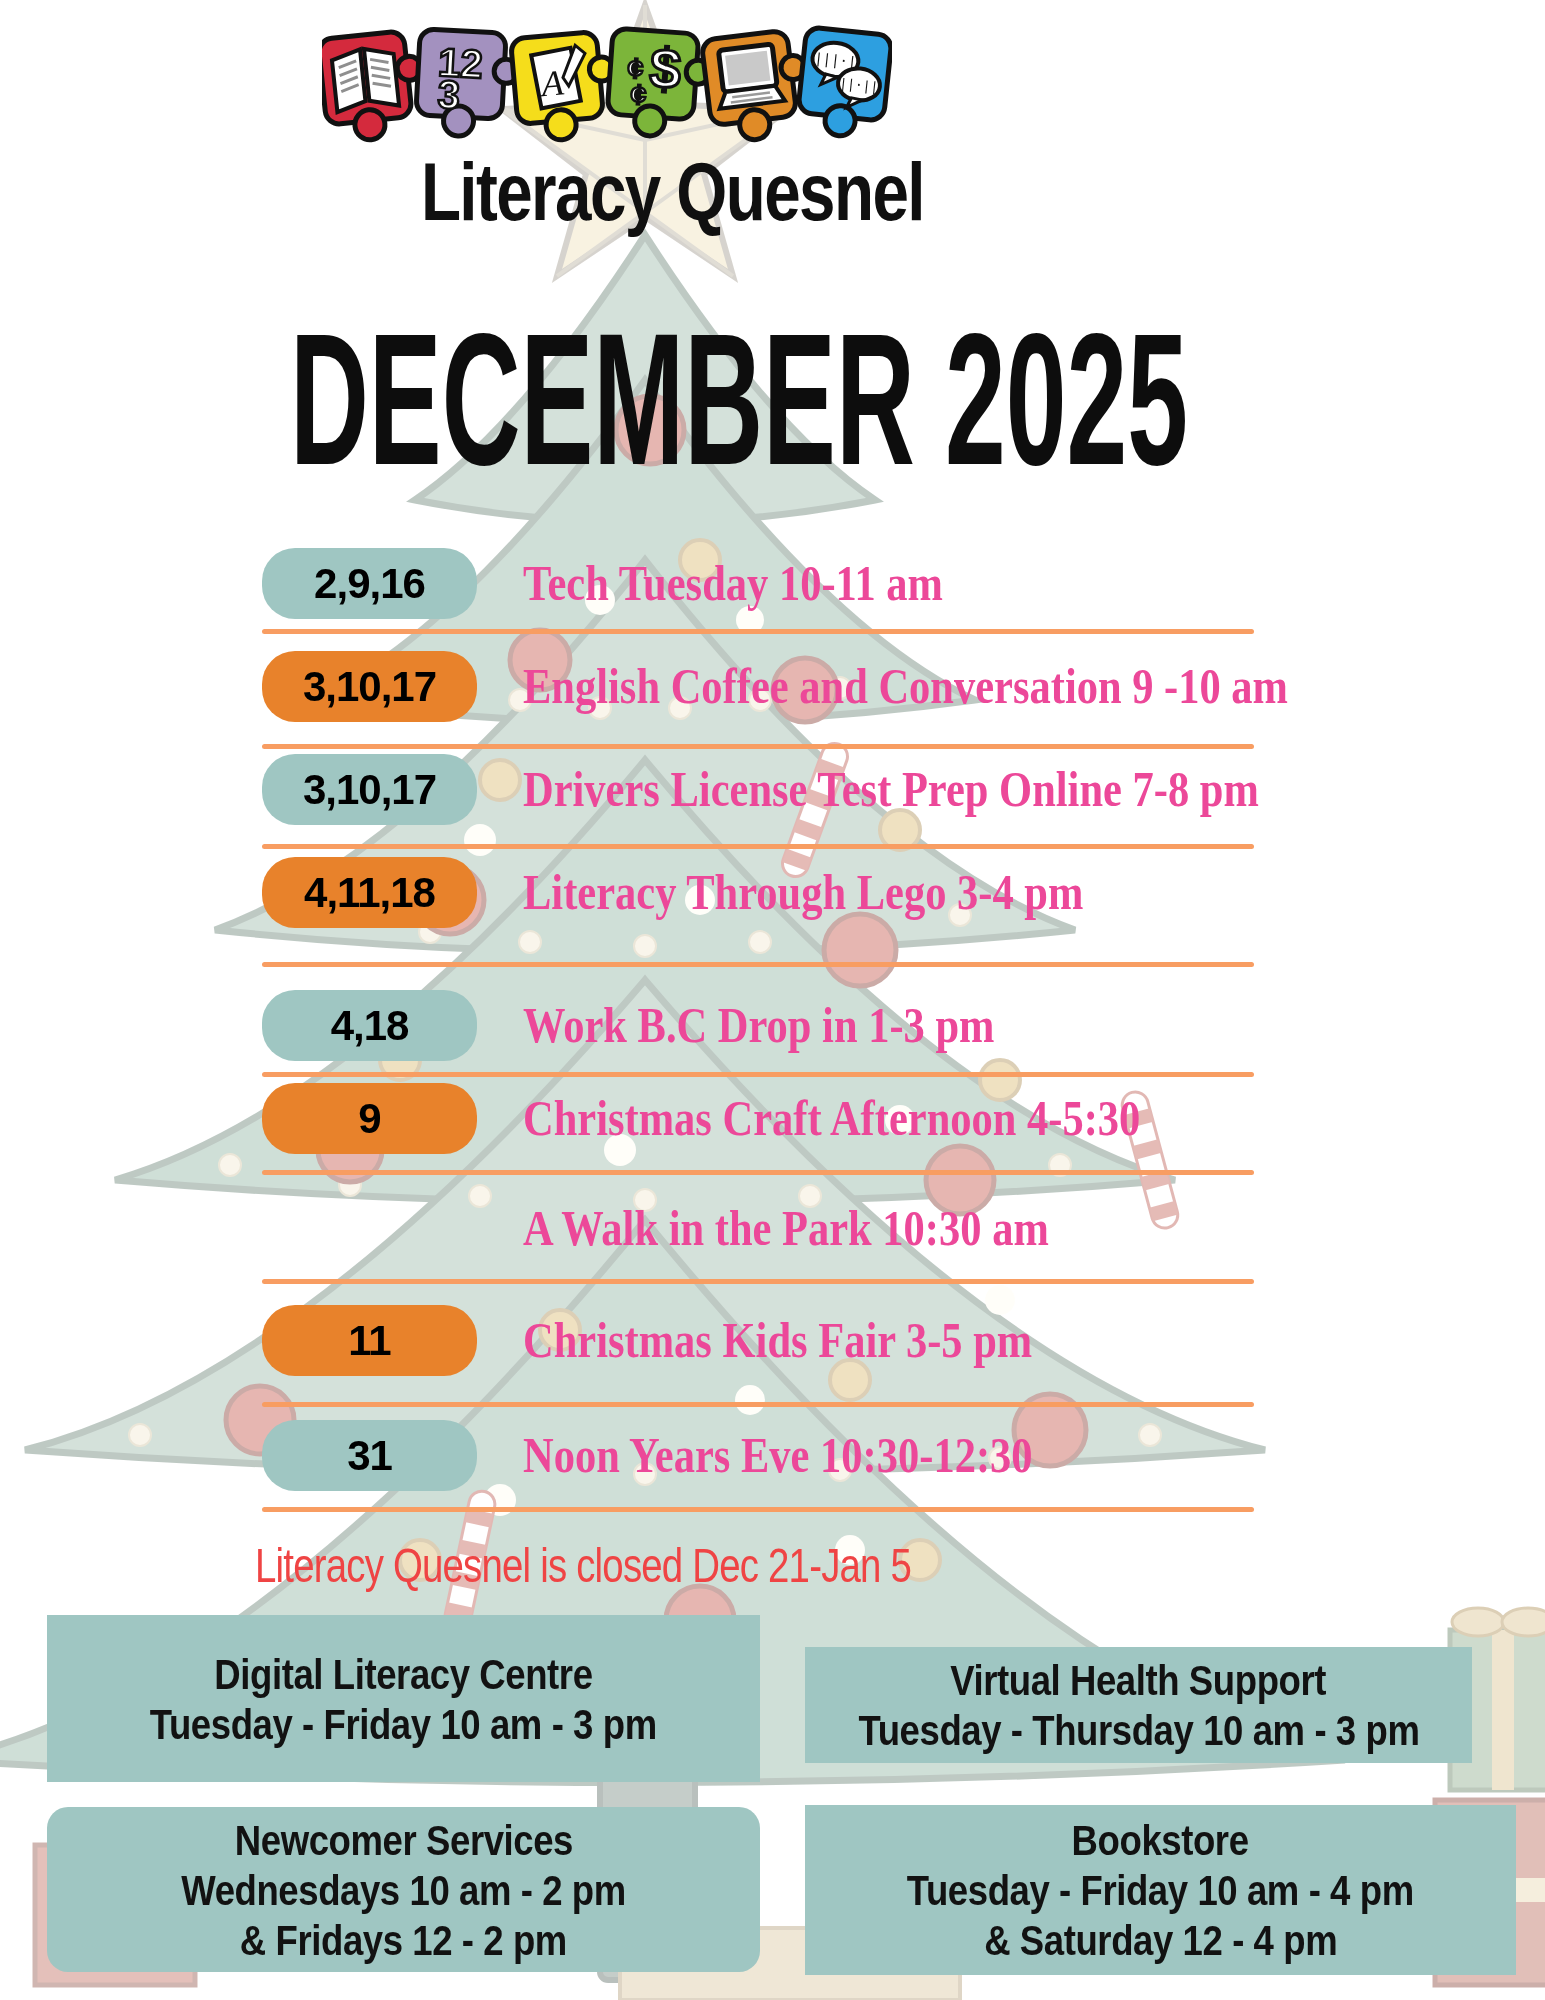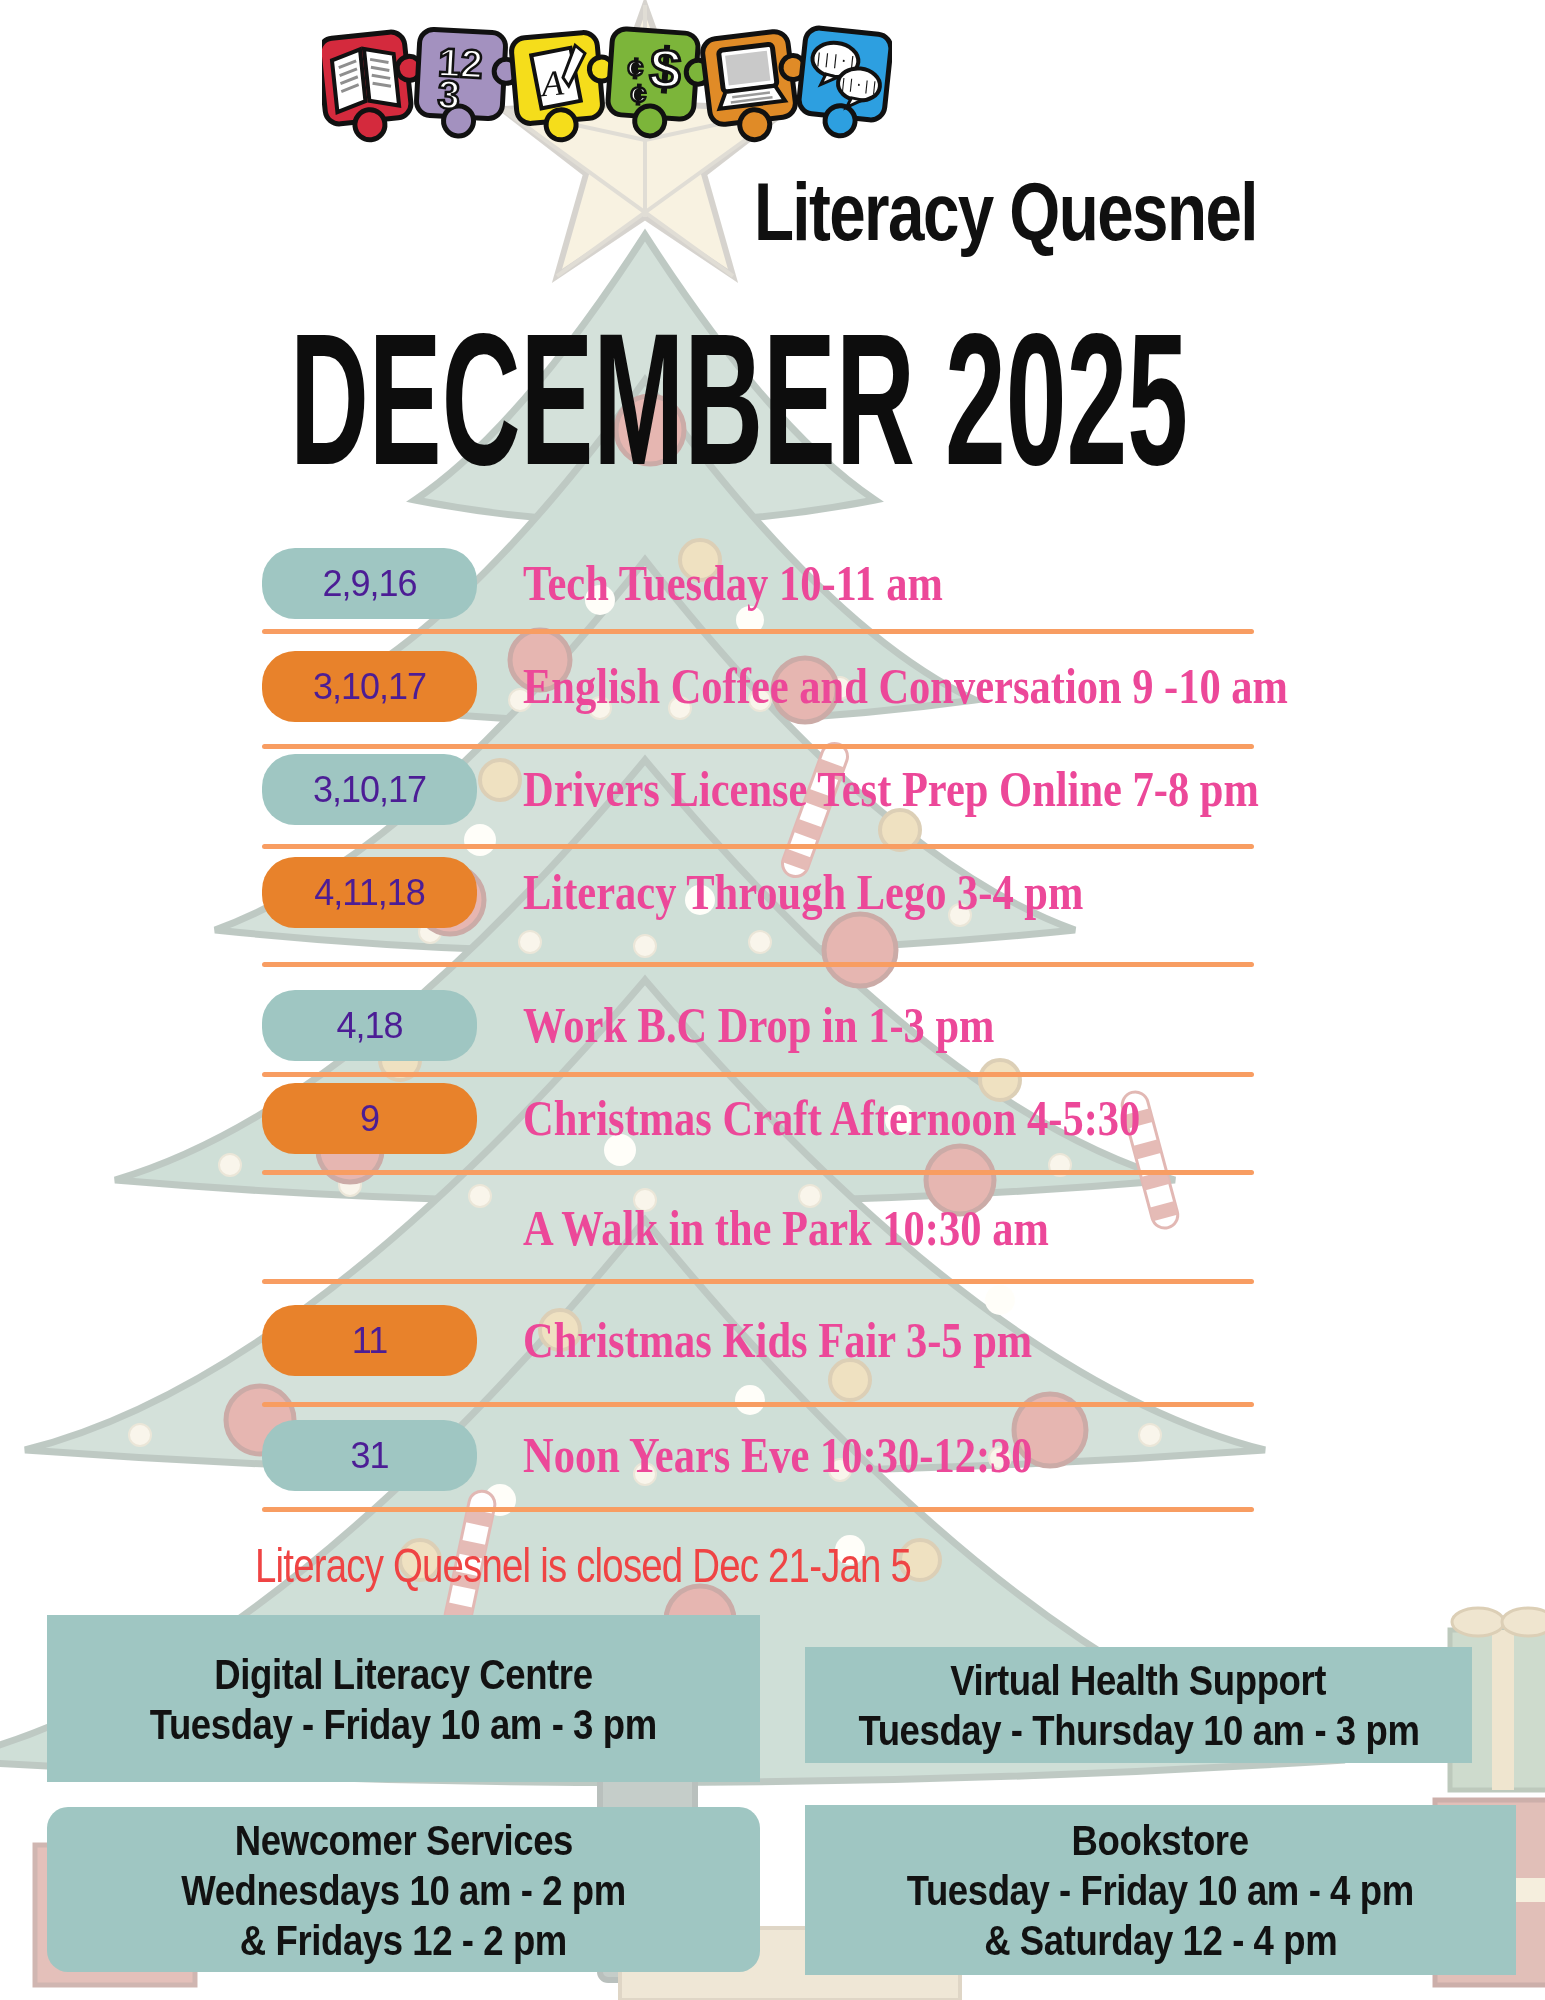--- a/index.html
+++ b/index.html
@@ -5,37 +5,37 @@
   html,body{margin:0;padding:0;background:#ffffff;}
   .poster{
     position:relative;width:1545px;height:2000px;background:#ffffff;
     overflow:hidden;font-family:"Liberation Sans",sans-serif;color:#141414;
   }
   .bg{position:absolute;left:0;top:0;pointer-events:none;}
 
   
   .logo-pieces{position:absolute;left:322px;top:25px;}
   .logo-text{
-    position:absolute;left:0;top:164px;width:1320px;text-align:right;
-    font-weight:bold;font-size:82px;line-height:96px;letter-spacing:-2px;color:#101010;
+    position:absolute;left:0;top:144px;width:1320px;text-align:center;
+    font-weight:bold;font-size:82px;line-height:96px;letter-spacing:-2px;color:#101010;padding-left:12px;
   }
   .logo-text .squeeze{display:inline-block;transform:scaleX(0.80);transform-origin:center;}
   .title-svg{position:absolute;left:239px;top:298px;}
   .title-svg text{font-family:"Liberation Sans",sans-serif;font-weight:bold;fill:#0d0d0d;}
 
   
   .events{position:absolute;left:0;top:0;width:1545px;height:2000px;}
   .event-row{position:absolute;left:0;width:1545px;height:72px;}
   .pill{
     position:absolute;left:262px;top:0;width:215px;height:71px;border-radius:33px;
     display:flex;align-items:center;justify-content:center;
   }
   .pill.teal{background:#9fc6c2;}
   .pill.orange{background:#e8822b;}
-  .pill-text{font-size:36px;font-weight:normal;letter-spacing:-1px;color:#4c1d95;}
+  .pill-text{font-size:42px;font-weight:bold;letter-spacing:-1px;color:#000000;}
   .event-label{
     position:absolute;left:523px;top:0;height:71px;line-height:71px;white-space:nowrap;
     font-family:"Liberation Serif",serif;font-weight:bold;font-size:50px;color:#ec4899;
   }
   .event-label .squeeze{display:inline-block;transform:scaleX(0.85);transform-origin:left center;}
   .sep{position:absolute;left:262px;width:992px;height:5px;border-radius:3px;background:#f89d62;}
 
   
   .closed-note{
     position:absolute;left:255px;top:1538px;white-space:nowrap;

